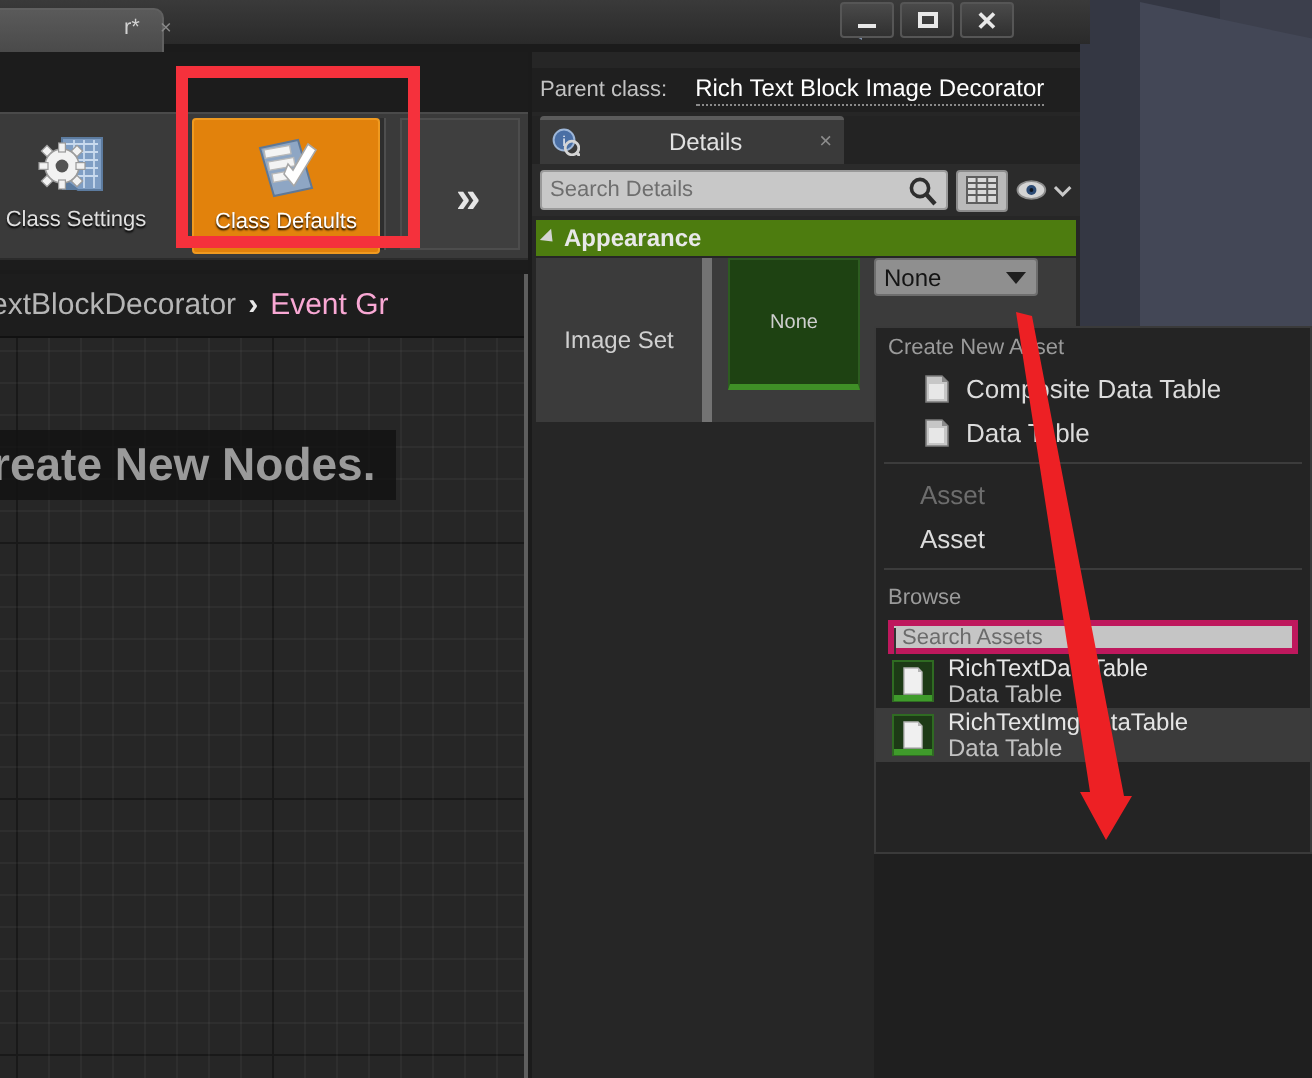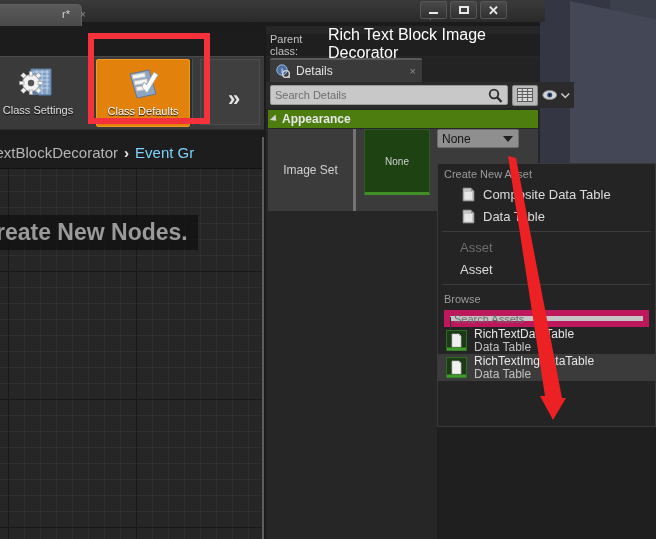--- a/index.html
+++ b/index.html
@@ -74,44 +74,44 @@
       linear-gradient(to bottom, rgba(0,0,0,0.55) 1px, transparent 1px);
     background-size: 16px 16px, 16px 16px, 128px 128px, 128px 128px;
     background-position: 8px 6px, 8px 6px, 8px 6px, 8px 6px;
     border-right:2px solid #5e5e5e; }
   .graph-topbar { position:absolute; left:0; top:0; width:262px; height:32px;
     background:#1d1d1d; border-bottom:1px solid #111; }
   .breadcrumb { position:absolute; left:-12px; top:7px; display:flex;
     align-items:center; gap:6px; white-space:nowrap; }
   .bc-item { font-size:15px; color:#b6b6b6; }
   .bc-sep { color:#e8e8e8; font-size:15px; font-weight:bold; }
-  .bc-item.dim { color:#7dd3fc; }
+  .bc-item.dim { color:#f9a8d4; }
   .graph-watermark { position:absolute; left:-14px; top:78px; font-size:23px;
     font-weight:bold; color:#9a9a9a; white-space:nowrap;
     background:rgba(18,18,18,0.82); padding:4px 10px; }
 
   
   .details { position:absolute; left:266px; top:26px; width:274px; height:513px;
     background:#262626; }
   .parentbar { position:absolute; left:0; top:8px; width:274px; height:22px;
     background:#1f1f1f; display:flex; align-items:center; padding-left:4px; }
   .parent-label { font-size:11px; color:#c2c2c2; }
-  .parent-value { font-size:16px; color:#ffffff; margin-left:0;
+  .parent-value { font-size:12px; color:#ffffff; margin-left:14px;
     border-bottom:1px dotted #8a8a8a; padding-bottom:1px; }
 
   .dtab-row { position:absolute; left:0; top:32px; width:274px; height:24px;
     background:#232323; }
   .dtab { position:absolute; left:4px; top:0; width:152px; height:24px;
     background:#3a3a3a; border-top:2px solid #5b5b5b; border-radius:2px 2px 0 0;
     display:flex; align-items:center; padding:0 6px; }
   .dtab-icon { width:14px; height:14px; margin-right:6px; }
-  .dtab-label { font-size:12px; color:#e2e2e2; flex:1; }
+  .dtab-label { font-size:12px; color:#e2e2e2; flex:1;text-align:center; }
   .dtab-x { color:#8d8d8d; font-size:11px; }
 
-  .dsearch-row { position:absolute; left:0; top:56px; width:308px; height:26px;
+  .dsearch-row { position:absolute; left:0; top:56px; width:274px; height:26px;
     background:#2b2b2b; display:flex; align-items:center; padding:0 4px; gap:4px; }
   .dsearch { flex:1; height:20px; background:#c8c8c8; border:1px solid #9a9a9a;
     border-radius:2px; display:flex; align-items:center; padding:0 4px;
     position:relative; }
   .dsearch-ph { font-size:11px; color:#6e6e6e; }
   .dsearch-icon { position:absolute; right:4px; top:2px; }
   .dgrid-btn { width:26px; height:21px; background:#b9b9b9; border:1px solid #8b8b8b;
     border-radius:2px; display:flex; align-items:center; justify-content:center; }
   .deye-btn { width:28px; height:21px; display:flex; align-items:center;
     justify-content:center; gap:2px; }
@@ -119,21 +119,21 @@
   .dcat { position:absolute; left:2px; top:84px; width:270px; height:18px;
     background:#4d7c0f; display:flex; align-items:center; padding-left:4px; gap:5px; }
   .dcat-tri { width:0; height:0; border-left:5px solid #d4d4d4;
     border-top:4px solid transparent; border-bottom:4px solid transparent;
     transform:rotate(45deg); }
   .dcat-label { font-size:12px; color:#e8e8e8; font-weight:bold; }
 
   .drow { position:absolute; left:2px; top:103px; width:270px; height:82px;
     background:#3b3b3b; display:flex; }
   .drow-name { width:88px; display:flex; align-items:center; justify-content:center;
-    font-size:12px; color:#d0d0d0; border-right:3px solid #737373; }
+    font-size:12px; color:#d0d0d0; border-right:5px solid #737373; }
   .drow-val { flex:1; display:flex; align-items:flex-start; padding-left:8px; gap:7px; }
   .thumb { width:66px; height:66px; background:#1e4212; border:1px solid #2d5c20;
     border-bottom:3px solid #3f8f26;
     display:flex; align-items:center; justify-content:center; }
   .thumb-label { font-size:10px; color:#cfcfcf; }
   .assetpicker { width:82px; height:19px; background:#8f8f8f;
     border:1px solid #6d6d6d; border-radius:2px; display:flex; align-items:center;
     padding:0 4px; position:relative; }
   .ap-label { font-size:12px; color:#141414; }
   .ap-caret { position:absolute; right:5px; width:0; height:0;
@@ -146,21 +146,21 @@
   .dropdown { position:absolute; left:437px; top:163px; width:219px; height:264px;
     background:#242424; border:1px solid #3a3a3a; z-index:40; }
   .dd-header { font-size:11px; color:#9b9b9b; padding:4px 0 3px 6px; }
   .dd-item { height:22px; display:flex; align-items:center; padding-left:22px;
     font-size:13px; color:#dcdcdc; gap:8px; }
   .dd-item.indent { padding-left:24px; }
   .dd-item.disabled { color:#6d6d6d; }
   .dd-sep { height:1px; background:#3c3c3c; margin:4px 4px; }
   .dd-icon { width:13px; height:15px; flex:none; }
   .dd-search { margin:2px 0 0 6px; width:205px; height:17px; background:#c5c5c5;
-    border:6px solid #be185d; display:flex; align-items:center; padding-left:4px;
+    border:3px solid #be185d; display:flex; align-items:center; padding-left:4px;
     position:relative; }
   .dd-search-ph { font-size:11px; color:#6b6b6b; }
   .dd-caret { position:absolute; left:0; top:1px; width:1px; height:13px;
     background:#333; }
   .dd-asset { height:27px; display:flex; align-items:center; padding-left:8px;
     gap:7px; }
   .dd-asset.sel { background:#3b3b3b; }
   .dd-asset-icon { width:21px; height:21px; flex:none; }
   .dd-asset-text { display:flex; flex-direction:column; line-height:1.05; }
   .dd-asset-name { font-size:12px; color:#e6e6e6; }

